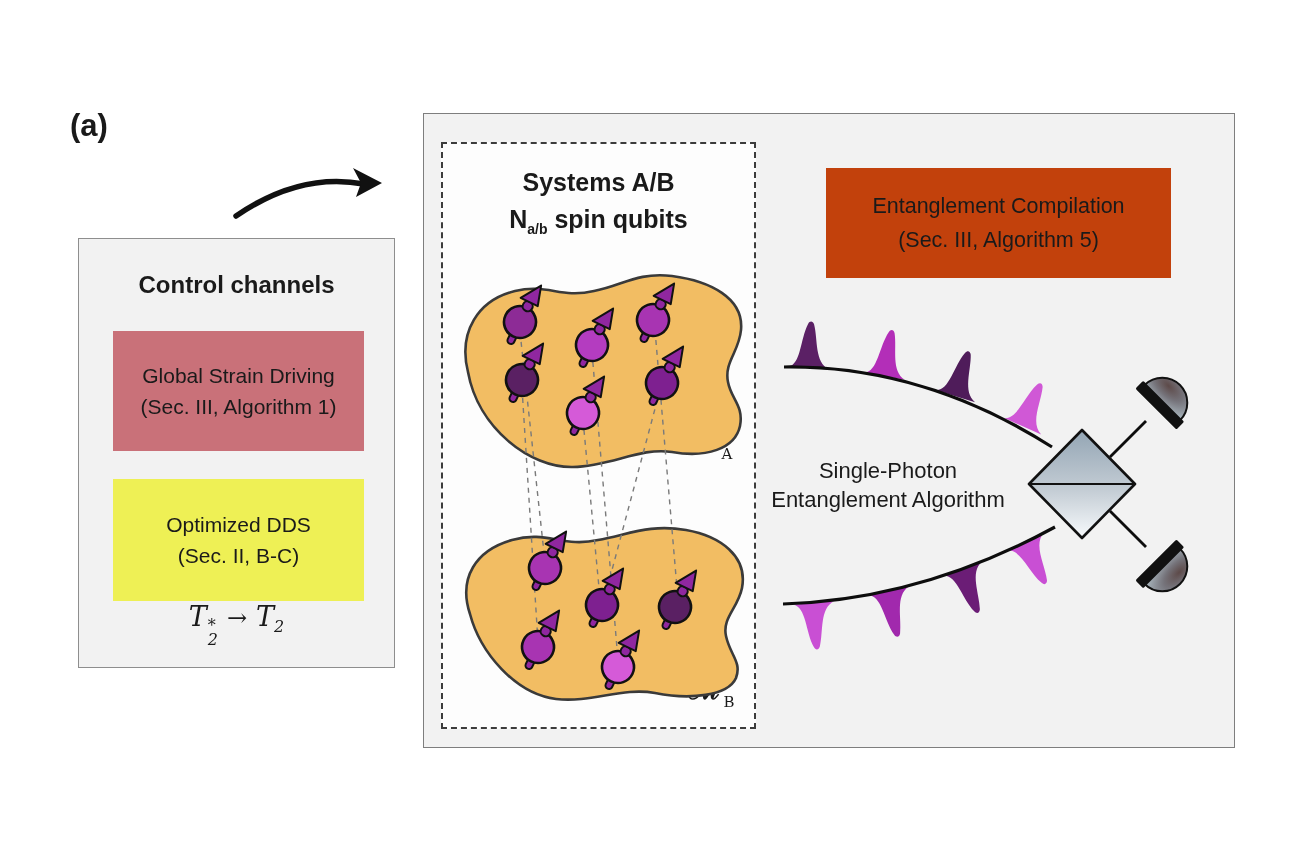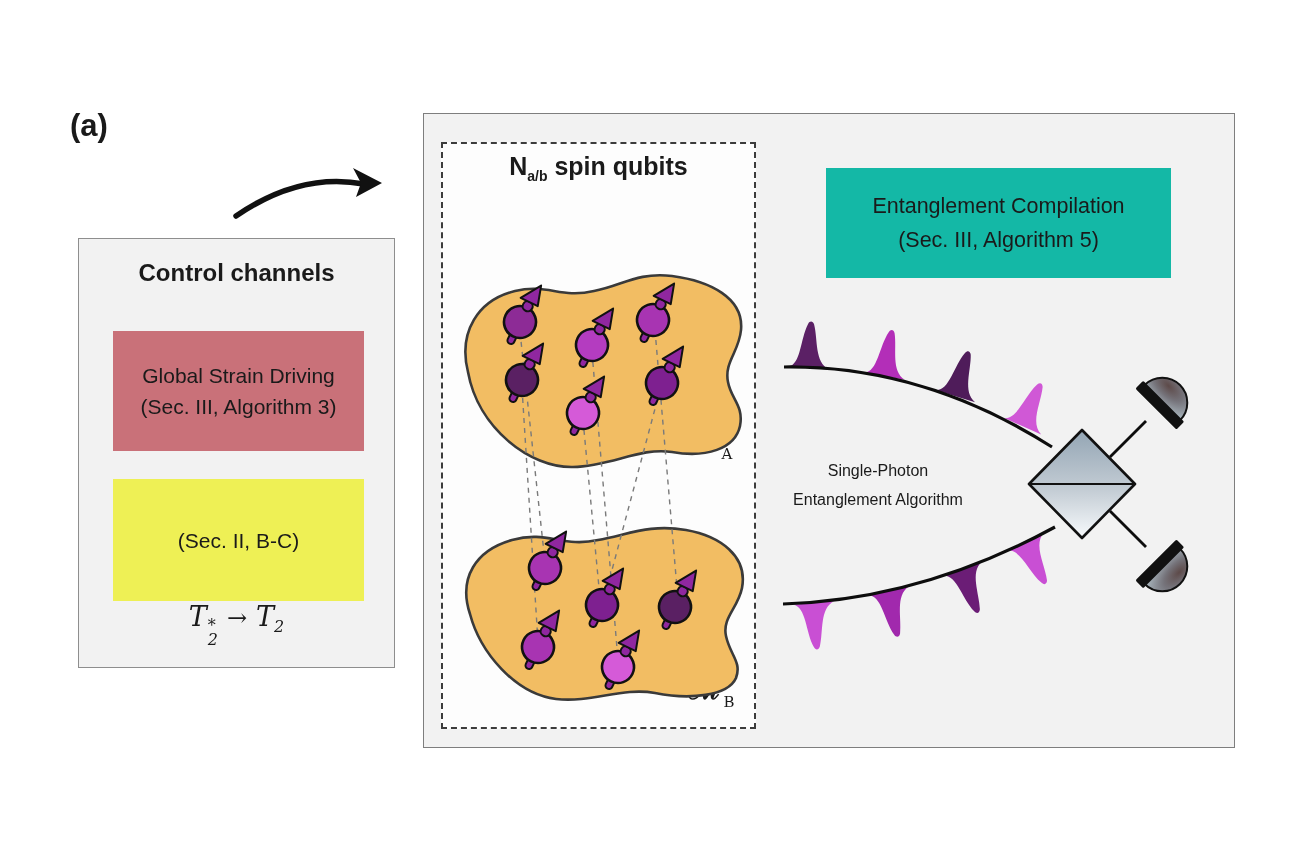--- a/index.html
+++ b/index.html
@@ -1,77 +1,79 @@
 <!DOCTYPE html>
 <html><head>
 <meta charset="utf-8">
 <style>
   html,body{margin:0;padding:0;background:#ffffff;}
   .canvas{position:relative;width:1290px;height:842px;background:#ffffff;
           font-family:"Liberation Sans",sans-serif;color:#1a1a1a;overflow:hidden;}
   .fig-label{position:absolute;left:70px;top:108px;font-size:31px;font-weight:bold;}
   .panel{position:absolute;background:#f2f2f2;border:1.5px solid #8e8e8e;box-sizing:border-box;}
   #control-box{left:78px;top:238px;width:317px;height:430px;}
-  .control-title{margin-top:20px;text-align:center;font-size:24px;font-weight:bold;}
+  .control-title{margin-top:32px;text-align:center;font-size:24px;font-weight:bold;}
   .cbox{position:absolute;left:34px;width:251px;display:flex;flex-direction:column;
         justify-content:center;align-items:center;text-align:center;font-size:21px;line-height:31px;}
   #strain-box{top:92px;height:120px;}
   #dds-box{top:240px;height:122px;}
   .math{position:absolute;left:0;top:362px;width:100%;text-align:center;
         font-family:"DejaVu Serif",serif;font-style:italic;font-size:27px;}
   .tstack{display:inline-flex;flex-direction:column;align-items:flex-start;
           font-size:16px;line-height:14px;transform:translateY(5px);margin-left:1px;}
   .marrow{font-style:normal;margin:0 9px;font-size:24px;}
   .tsub2{font-size:16px;vertical-align:-6px;}
   #main-box{left:423px;top:113px;width:812px;height:635px;border-color:#7e7e7e;}
   #systems-box{position:absolute;left:17px;top:28px;width:315px;height:587px;background:#fdfdfd;
                border:2px dashed #3c3c3c;box-sizing:border-box;text-align:center;}
   .sys-line1{margin-top:24px;font-size:25px;font-weight:bold;}
   .sys-line2{margin-top:8px;font-size:25px;font-weight:bold;}
   .sys-sub{font-size:14px;vertical-align:-6px;font-weight:bold;}
   #compile-box{position:absolute;left:402px;top:54px;width:345px;height:110px;display:flex;
                flex-direction:column;justify-content:center;align-items:center;text-align:center;
                font-size:21.5px;line-height:34px;}
-  #protocol-label{position:absolute;left:304px;top:342px;width:300px;text-align:center;
-                  font-size:16px;line-height:29px;}
+  #protocol-label{position:absolute;left:314px;top:342px;width:300px;text-align:center;
+                  font-size:22px;line-height:29px;}
   .m-label{position:absolute;font-family:"DejaVu Serif",serif;font-weight:bold;font-size:29px;}
   .m-sub{font-size:15px;font-weight:normal;vertical-align:-8px;margin-left:1px;}
   #m-label-a{left:263px;top:306px;}
   #m-label-b{left:265px;top:554px;}
   #overlay{position:absolute;left:0;top:0;width:1290px;height:842px;pointer-events:none;}
 </style>
 </head>
 <body>
 
 <div class="canvas">
 
   <div class="fig-label">(a)</div>
 
   <div class="panel" id="control-box">
     <div class="control-title">Control channels</div>
     <div class="cbox" id="strain-box" style="background: rgb(201, 113, 121);">
       <div>Global Strain Driving</div>
-      <div>(Sec. III, Algorithm 3)</div>
+      <div>(Sec. III, Algorithm 1)</div>
     </div>
     <div class="cbox" id="dds-box" style="background: rgb(238, 240, 85);">
+      <div>Optimized DDS</div>
       <div>(Sec. II, B-C)</div>
     </div>
     <div class="math">
       <span>T</span><span class="tstack">
           <span>*</span>
           <span>2</span>
         </span><span class="marrow">→</span><span>T</span><span class="tsub2">2</span>
     </div>
   </div>
 
   <div class="panel" id="main-box">
     <div id="systems-box">
+      <div class="sys-line1">Systems A/B</div>
       <div class="sys-line2"><span>N</span><span class="sys-sub">a/b</span><span> spin qubits</span></div>
     </div>
-    <div id="compile-box" style="background: #14b8a6;">
+    <div id="compile-box" style="background: #c2410c;">
       <div>Entanglement Compilation</div>
       <div>(Sec. III, Algorithm 5)</div>
     </div>
     <div id="protocol-label">
       <div>Single-Photon</div>
       <div>Entanglement Algorithm</div>
     </div>
     <div class="m-label" id="m-label-a"><span>ℳ</span><span class="m-sub">A</span></div>
     <div class="m-label" id="m-label-b"><span>ℳ</span><span class="m-sub">B</span></div>
   </div>

